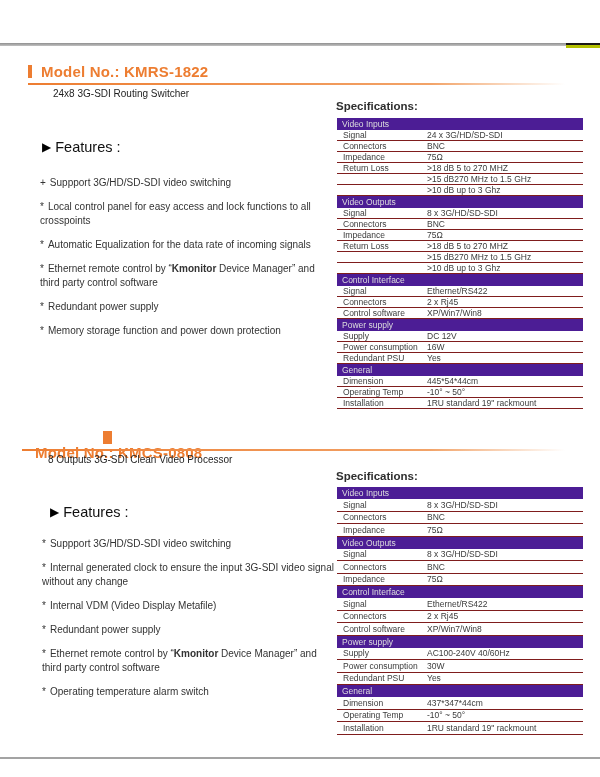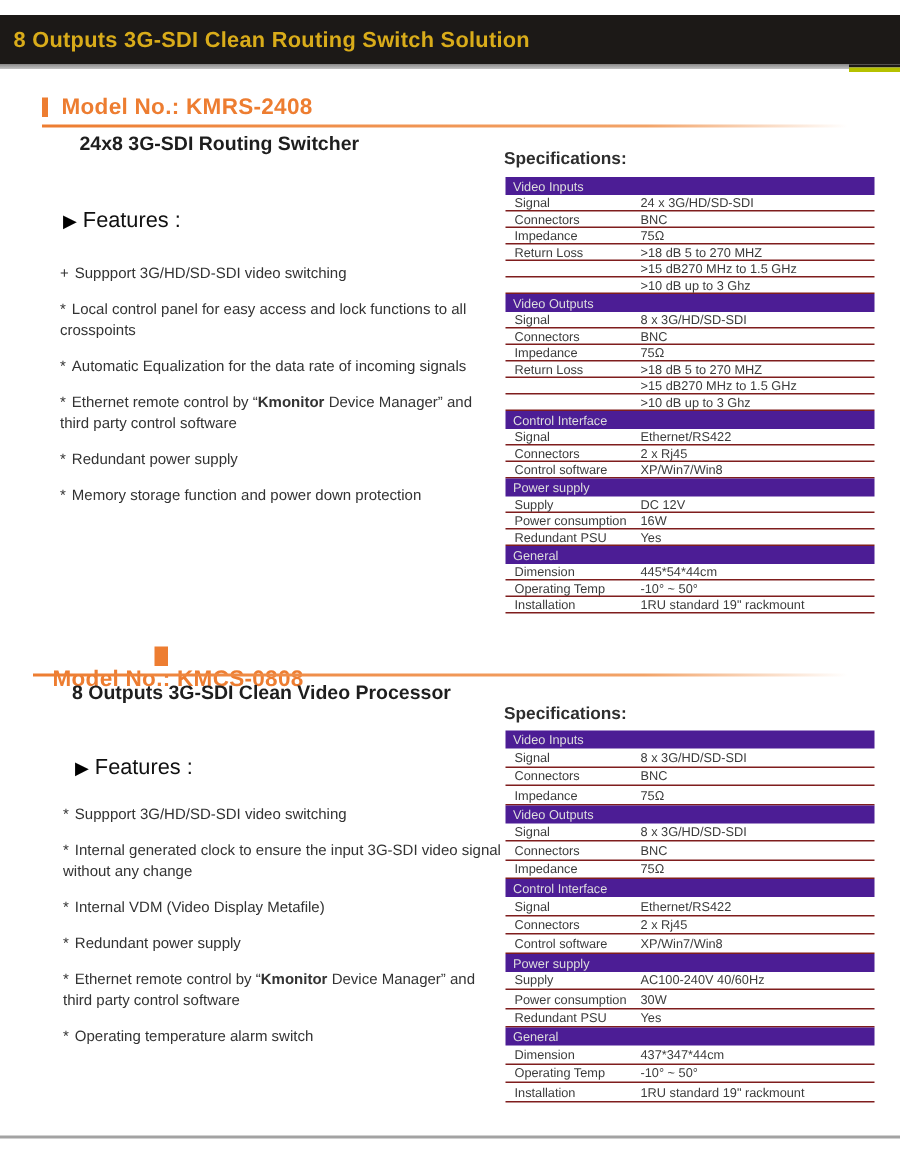--- a/index.html
+++ b/index.html
@@ -15,21 +15,21 @@
                    background:linear-gradient(#8f8f8f,#c2c2c2); }
   .topbar-accent { position:absolute; top:45px; left:566px; width:34px; height:3px; background:#b5c100; }
   .topbar-tail   { position:absolute; top:43px; left:566px; width:34px; height:2px; background:#1c1917; }
 
   
   .model-row { position:absolute; display:flex; align-items:center; }
   .model-tick { width:4px; height:13px; background:#ed7d31; margin-right:9px; }
   .model-title { color:#ed7d31; font-size:15px; font-weight:700; letter-spacing:.2px; }
   .model-underline { position:absolute; height:2px;
                      background:linear-gradient(to right,#ed7d31 0%,#f2a368 75%,rgba(242,163,104,0) 100%); }
-  .subtitle { position:absolute; font-size:13px; font-weight:700; color:#1e1e1e; }
+  .subtitle { position:absolute; font-size:10px; font-weight:400; color:#1e1e1e; }
 
   .features-heading { position:absolute; display:flex; align-items:center; font-size:14.5px; color:#101010; }
   .features-heading .tri { font-size:12px; margin-right:4px; color:#000; }
   .features-list { position:absolute; list-style:none; width:292px; }
   .features-list li { font-size:10px; line-height:14px; color:#333; margin-bottom:10px; }
   .features-list .bullet { margin-right:4px; }
   .features-list .bold { font-weight:700; }
 
   .specs-label { position:absolute; font-size:11.5px; font-weight:600; color:#2e2e2e; }
   .spec-table { position:absolute; width:246px; }
@@ -41,31 +41,28 @@
   .spec-key { width:86px; padding-left:6px; font-size:8.5px; color:#3b3b3b; white-space:nowrap; }
   .spec-val { flex:1; padding-left:4px; font-size:8.5px; color:#3b3b3b; white-space:nowrap; }
 
   .footer-line { position:absolute; top:757px; left:0; width:600px; height:2px; background:#a3a3a3; }
 </style>
 </head>
 <body>
 
 <div class="page">
 
-  <div class="topbar">
-    <span class="title">8 Outputs 3G-SDI Clean Routing Switch Solution</span>
-  </div>
   <div class="topbar-tail"></div>
   <div class="topbar-shadow"></div>
   <div class="topbar-accent"></div>
 
   <div class="p0">
     <div class="model-row" style="top:63px; left:28px;">
       <span class="model-tick"></span>
-      <span class="model-title">Model No.: KMRS-2408</span>
+      <span class="model-title">Model No.: KMRS-1822</span>
     </div>
     <div class="model-underline" style="top:83px; left:28px; width:537px;"></div>
     <div class="subtitle" style="top:88px; left:53px;">24x8 3G-SDI Routing Switcher</div>
 
     <div class="features-heading" style="top:139px; left:42px;">
       <span class="tri">▶</span>
       <span>Features :</span>
     </div>
     <ul class="features-list" style="top:176px; left:40px;">
         <li><span class="bullet">+</span><span>Suppport 3G/HD/SD-SDI video switching</span></li>

